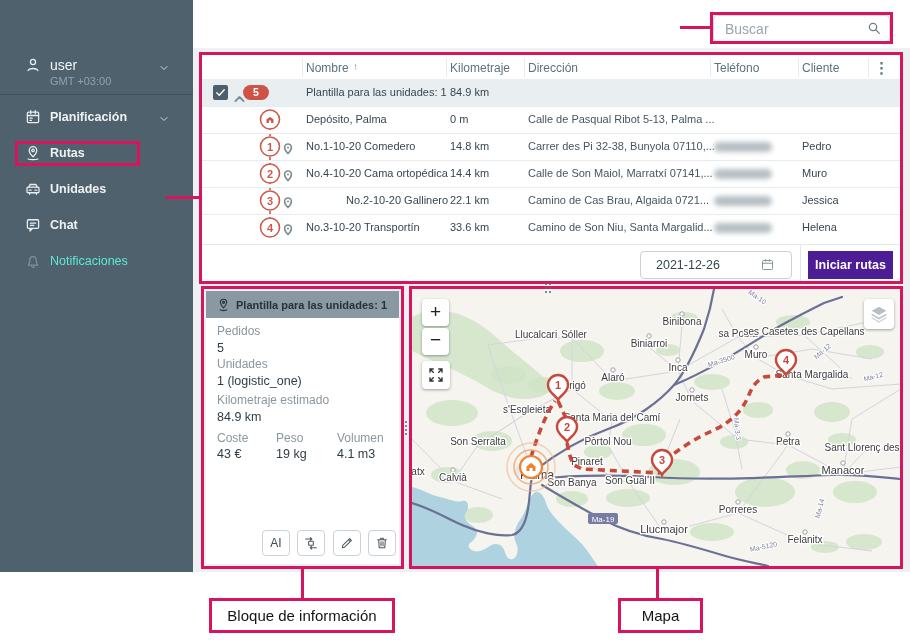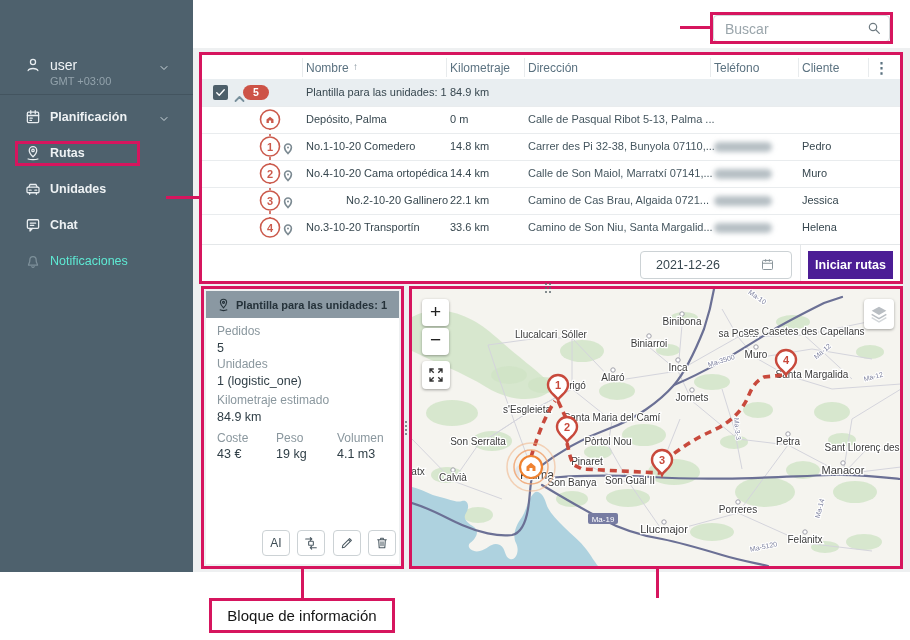--- a/index.html
+++ b/index.html
@@ -490,14 +490,15 @@
       <i style="left:0;top:8px"></i>
       <i style="left:0;top:12px"></i>
   </div>
 
   <div class="ann-line" style="left:680px; top:26px; width:32px; height:3px;"></div>
   <div class="ann-box" style="left:710px; top:12px; width:183px; height:32px; background:transparent;"></div>
   <div class="ann-box" style="left:15px; top:141px; width:125px; height:25px; background:transparent;"></div>
   <div class="ann-line" style="left:166px; top:196px; width:33px; height:3px;"></div>
   <div class="ann-box" style="left:209px; top:598px; width:186px; height:35px; line-height:29px;">Bloque de información</div>
   <div class="ann-line" style="left:301px; top:569px; width:3px; height:29px;"></div>
+  <div class="ann-box" style="left:618px; top:598px; width:85px; height:35px; line-height:29px;">Mapa</div>
   <div class="ann-line" style="left:656px; top:569px; width:3px; height:29px;"></div>
 </div>
 
 </body></html>

